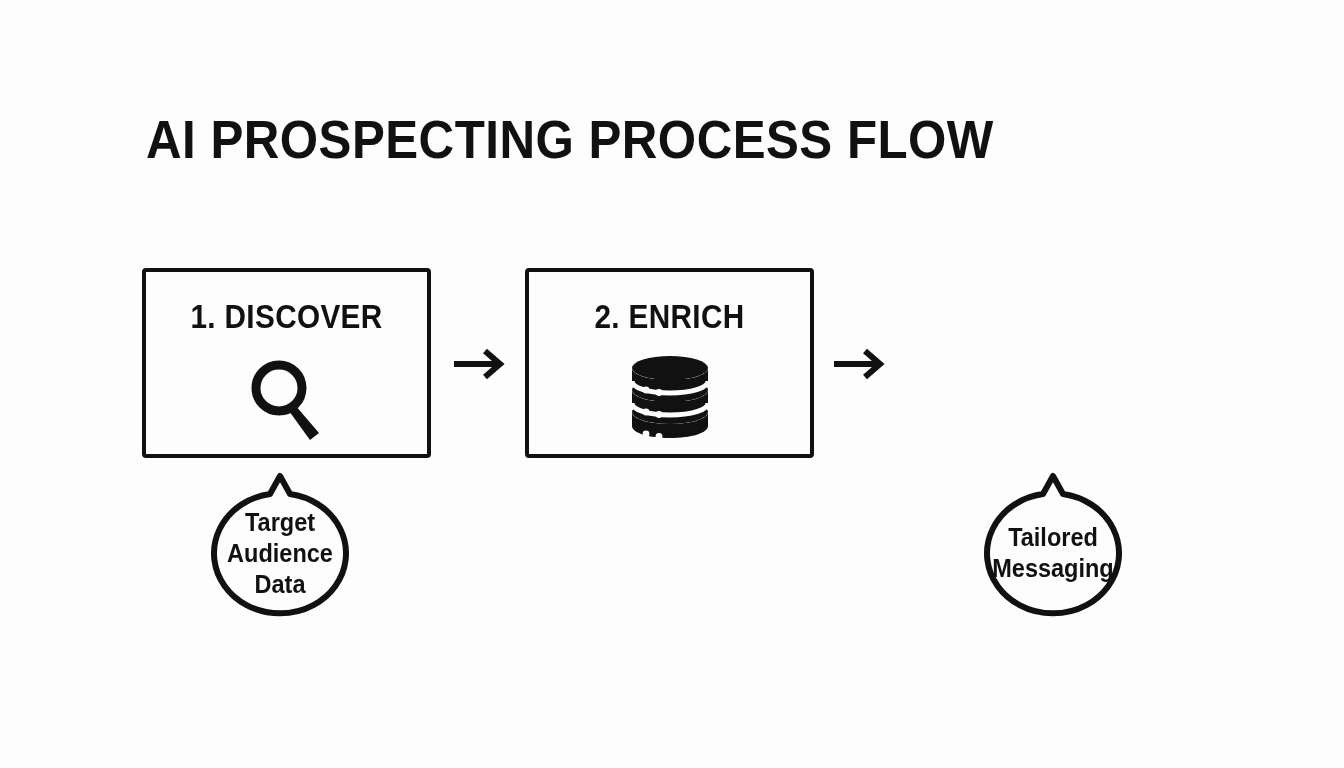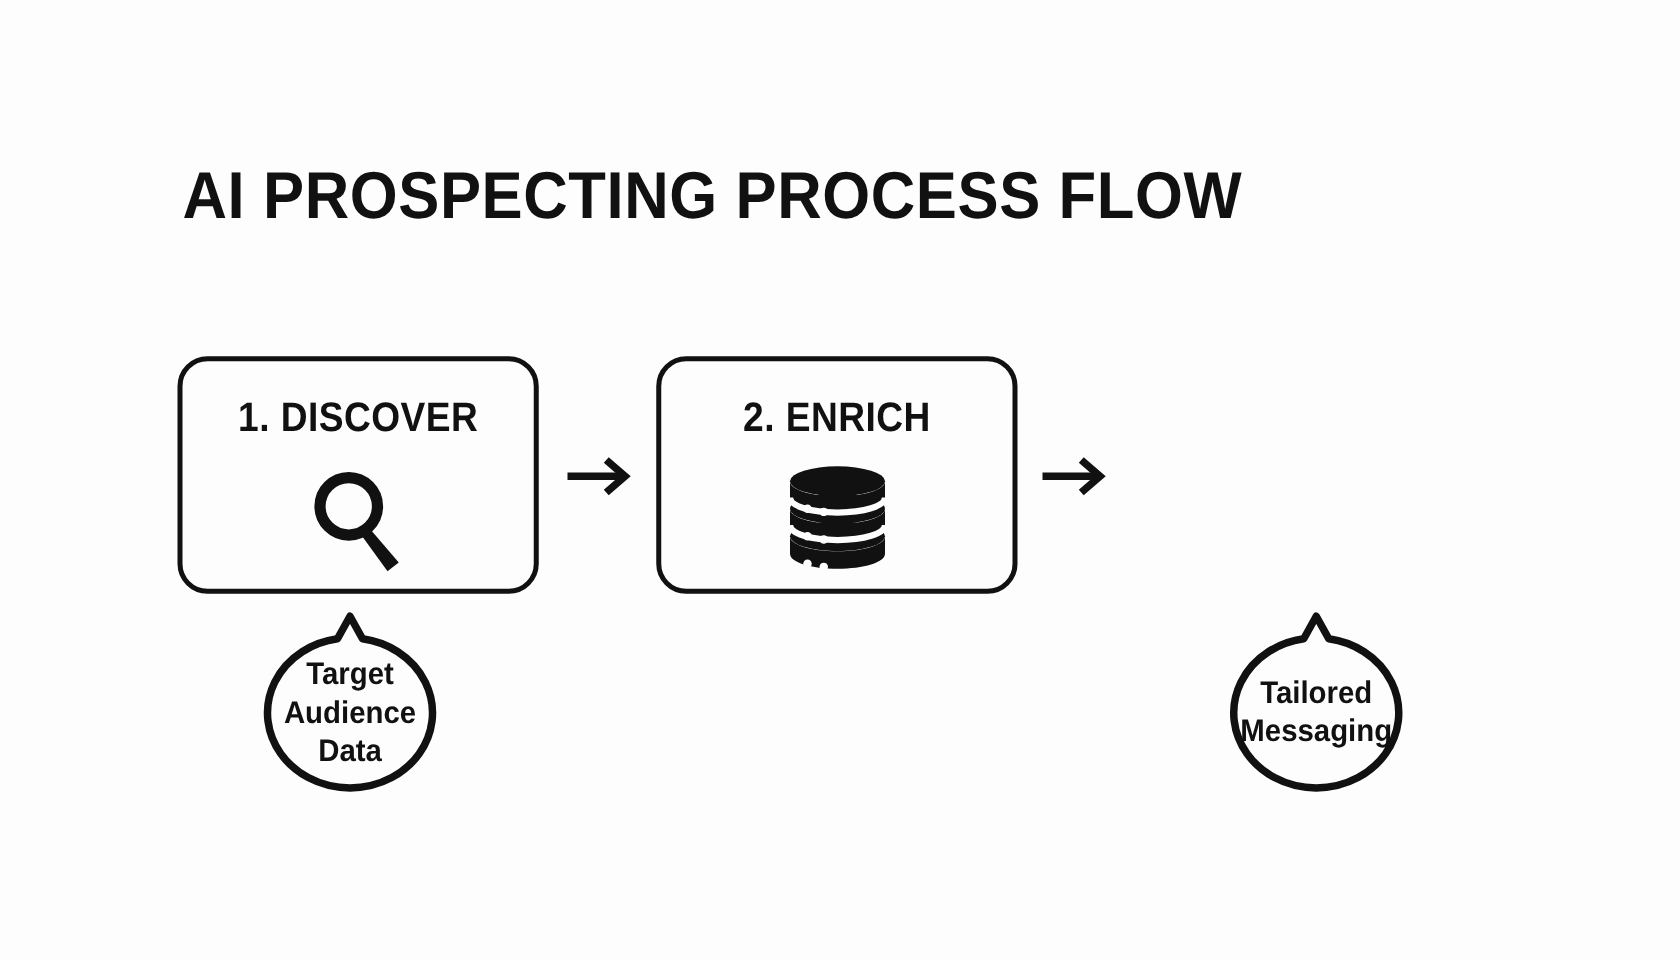--- a/index.html
+++ b/index.html
@@ -11,21 +11,21 @@
     width: 1344px;
     height: 768px;
     background: #fdfdfd;
     font-family: "Liberation Sans", sans-serif;
     overflow: hidden;
     position: relative;
   }
 
   #canvas {
     position: absolute;
-    top: 17px;
+    top: 0;
     left: 0;
     width: 1344px;
     height: 576px;
   }
 
   
   .title {
     position: absolute;
     left: 146px;
     top: 112px;
@@ -41,21 +41,21 @@
   }
 
   
   .step-box {
     position: absolute;
     box-sizing: border-box;
     width: 289px;
     height: 190px;
     top: 268px;
     border: 4px solid #111111;
-    border-radius: 24px;
+    border-radius: 4px;
     background: #fdfdfd;
   }
   .step-box.s1 { left: 142px; }
   .step-box.s2 { left: 525px; }
   .step-box.s3 { left: 905px; }
 
   .step-label {
     position: absolute;
     top: 26px;
     left: 0;

